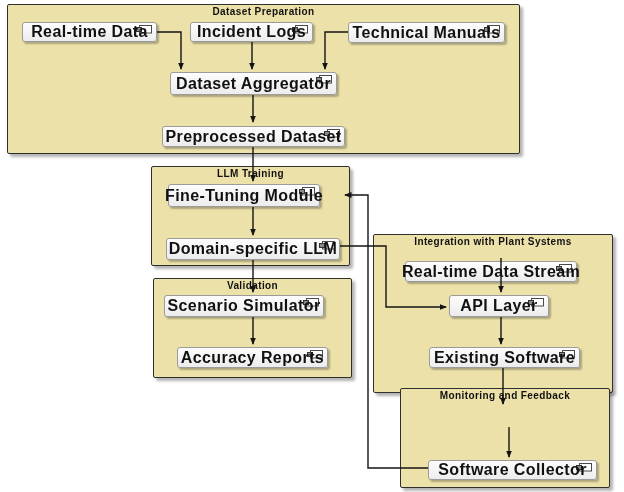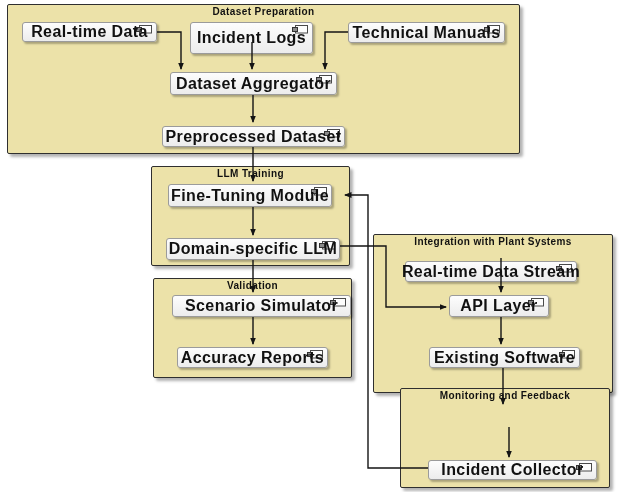--- a/index.html
+++ b/index.html
@@ -61,21 +61,21 @@
   </div>
 
   <div class="node" style="left:22px;top:22px;width:135px;height:20px;">
     <svg class="comp-icon" viewBox="0 0 16 9">
         <rect x="3.5" y="0.5" width="12" height="7.5" fill="#fdfdfd" stroke="#4a4a4a"></rect>
         <rect x="0.5" y="2.5" width="5" height="4" fill="#8a8a8a" stroke="#333"></rect>
       </svg>
     <div class="node-label">Real-time Data</div>
   </div>
 
-  <div class="node" style="left:190px;top:22px;width:123px;height:32px;">
+  <div class="node" style="left:190px;top:22px;width:123px;height:20px;">
     <svg class="comp-icon" viewBox="0 0 16 9">
         <rect x="3.5" y="0.5" width="12" height="7.5" fill="#fdfdfd" stroke="#4a4a4a"></rect>
         <rect x="0.5" y="2.5" width="5" height="4" fill="#8a8a8a" stroke="#333"></rect>
       </svg>
     <div class="node-label">Incident Logs</div>
   </div>
 
   <div class="node" style="left:348px;top:22px;width:157px;height:21px;">
     <svg class="comp-icon" viewBox="0 0 16 9">
         <rect x="3.5" y="0.5" width="12" height="7.5" fill="#fdfdfd" stroke="#4a4a4a"></rect>
@@ -93,37 +93,37 @@
   </div>
 
   <div class="node" style="left:162px;top:126px;width:183px;height:21px;">
     <svg class="comp-icon" viewBox="0 0 16 9">
         <rect x="3.5" y="0.5" width="12" height="7.5" fill="#fdfdfd" stroke="#4a4a4a"></rect>
         <rect x="0.5" y="2.5" width="5" height="4" fill="#8a8a8a" stroke="#333"></rect>
       </svg>
     <div class="node-label">Preprocessed Dataset</div>
   </div>
 
-  <div class="node" style="left:168px;top:184px;width:164px;height:23px;">
+  <div class="node" style="left:168px;top:184px;width:152px;height:23px;">
     <svg class="comp-icon" viewBox="0 0 16 9">
         <rect x="3.5" y="0.5" width="12" height="7.5" fill="#fdfdfd" stroke="#4a4a4a"></rect>
         <rect x="0.5" y="2.5" width="5" height="4" fill="#8a8a8a" stroke="#333"></rect>
       </svg>
     <div class="node-label">Fine-Tuning Module</div>
   </div>
 
   <div class="node" style="left:166px;top:238px;width:174px;height:22px;">
     <svg class="comp-icon" viewBox="0 0 16 9">
         <rect x="3.5" y="0.5" width="12" height="7.5" fill="#fdfdfd" stroke="#4a4a4a"></rect>
         <rect x="0.5" y="2.5" width="5" height="4" fill="#8a8a8a" stroke="#333"></rect>
       </svg>
     <div class="node-label">Domain-specific LLM</div>
   </div>
 
-  <div class="node" style="left:172px;top:295px;width:179px;height:22px;">
+  <div class="node" style="left:164px;top:295px;width:160px;height:22px;">
     <svg class="comp-icon" viewBox="0 0 16 9">
         <rect x="3.5" y="0.5" width="12" height="7.5" fill="#fdfdfd" stroke="#4a4a4a"></rect>
         <rect x="0.5" y="2.5" width="5" height="4" fill="#8a8a8a" stroke="#333"></rect>
       </svg>
     <div class="node-label">Scenario Simulator</div>
   </div>
 
   <div class="node" style="left:177px;top:347px;width:151px;height:21px;">
     <svg class="comp-icon" viewBox="0 0 16 9">
         <rect x="3.5" y="0.5" width="12" height="7.5" fill="#fdfdfd" stroke="#4a4a4a"></rect>
@@ -155,21 +155,21 @@
       </svg>
     <div class="node-label">Existing Software</div>
   </div>
 
 
   <div class="node" style="left:428px;top:460px;width:169px;height:20px;">
     <svg class="comp-icon" viewBox="0 0 16 9">
         <rect x="3.5" y="0.5" width="12" height="7.5" fill="#fdfdfd" stroke="#4a4a4a"></rect>
         <rect x="0.5" y="2.5" width="5" height="4" fill="#8a8a8a" stroke="#333"></rect>
       </svg>
-    <div class="node-label">Incident Collector</div>
+    <div class="node-label">Software Collector</div>
   </div>
 
   <svg class="edges" viewBox="0 0 624 492">
     <defs>
       <marker id="arrow" markerWidth="9" markerHeight="8" refX="6.5" refY="3" orient="auto" markerUnits="userSpaceOnUse">
         <path d="M0,0 L7.5,3 L0,6 z" fill="#141414"></path>
       </marker>
     </defs>
     <polyline points="157,32 181,32 181,69" marker-end="url(#arrow)"></polyline>
     <polyline points="252,42 252,69" marker-end="url(#arrow)"></polyline>

